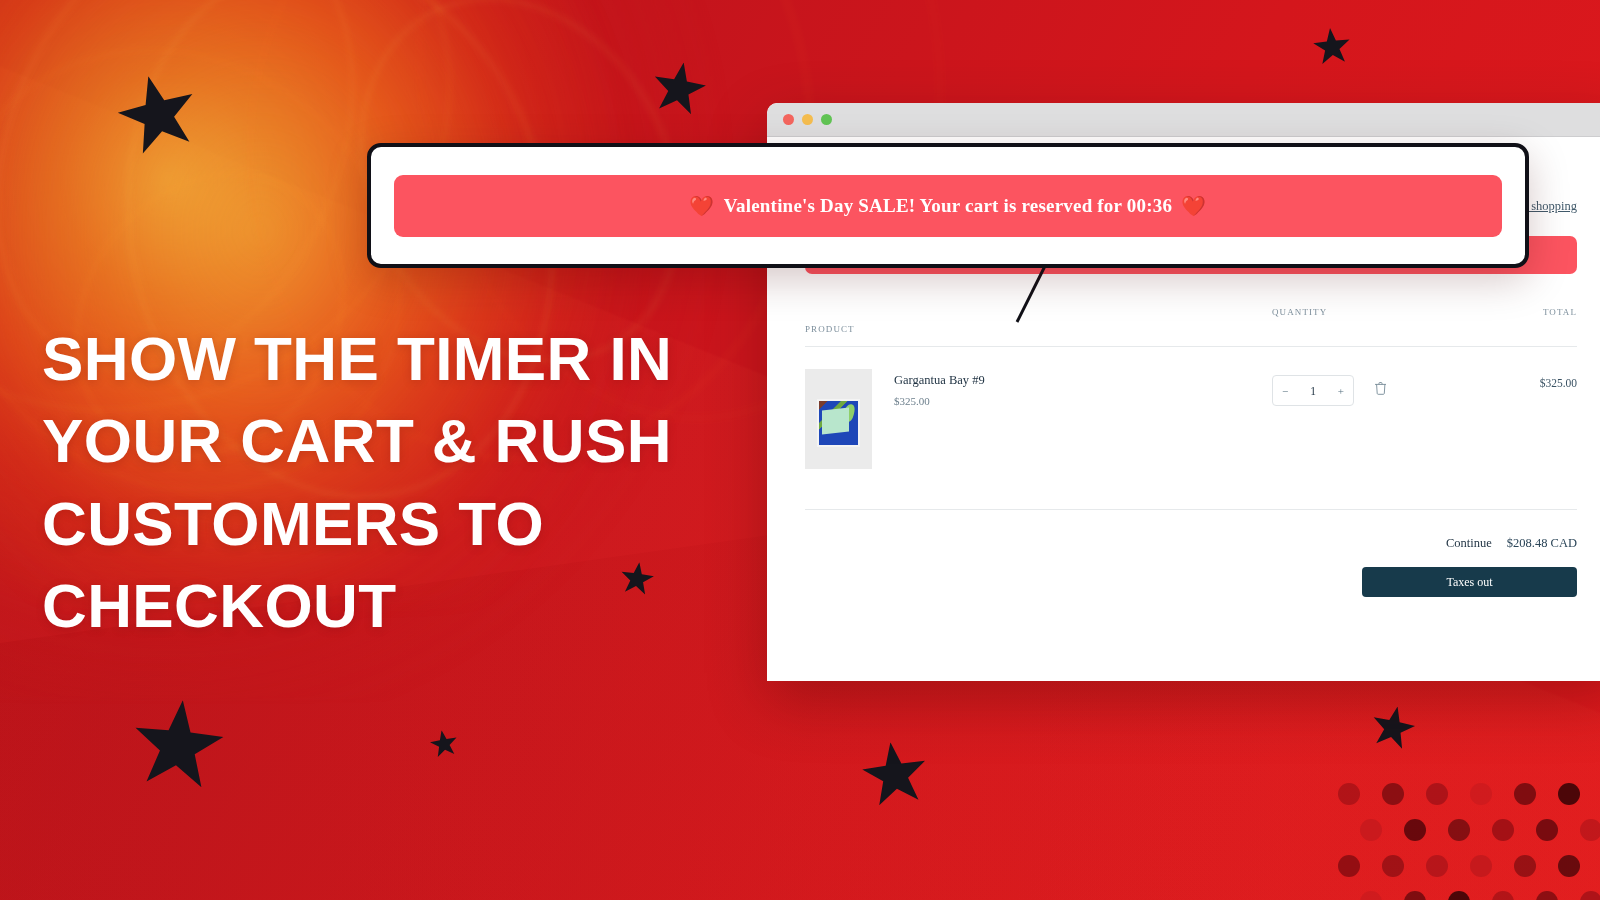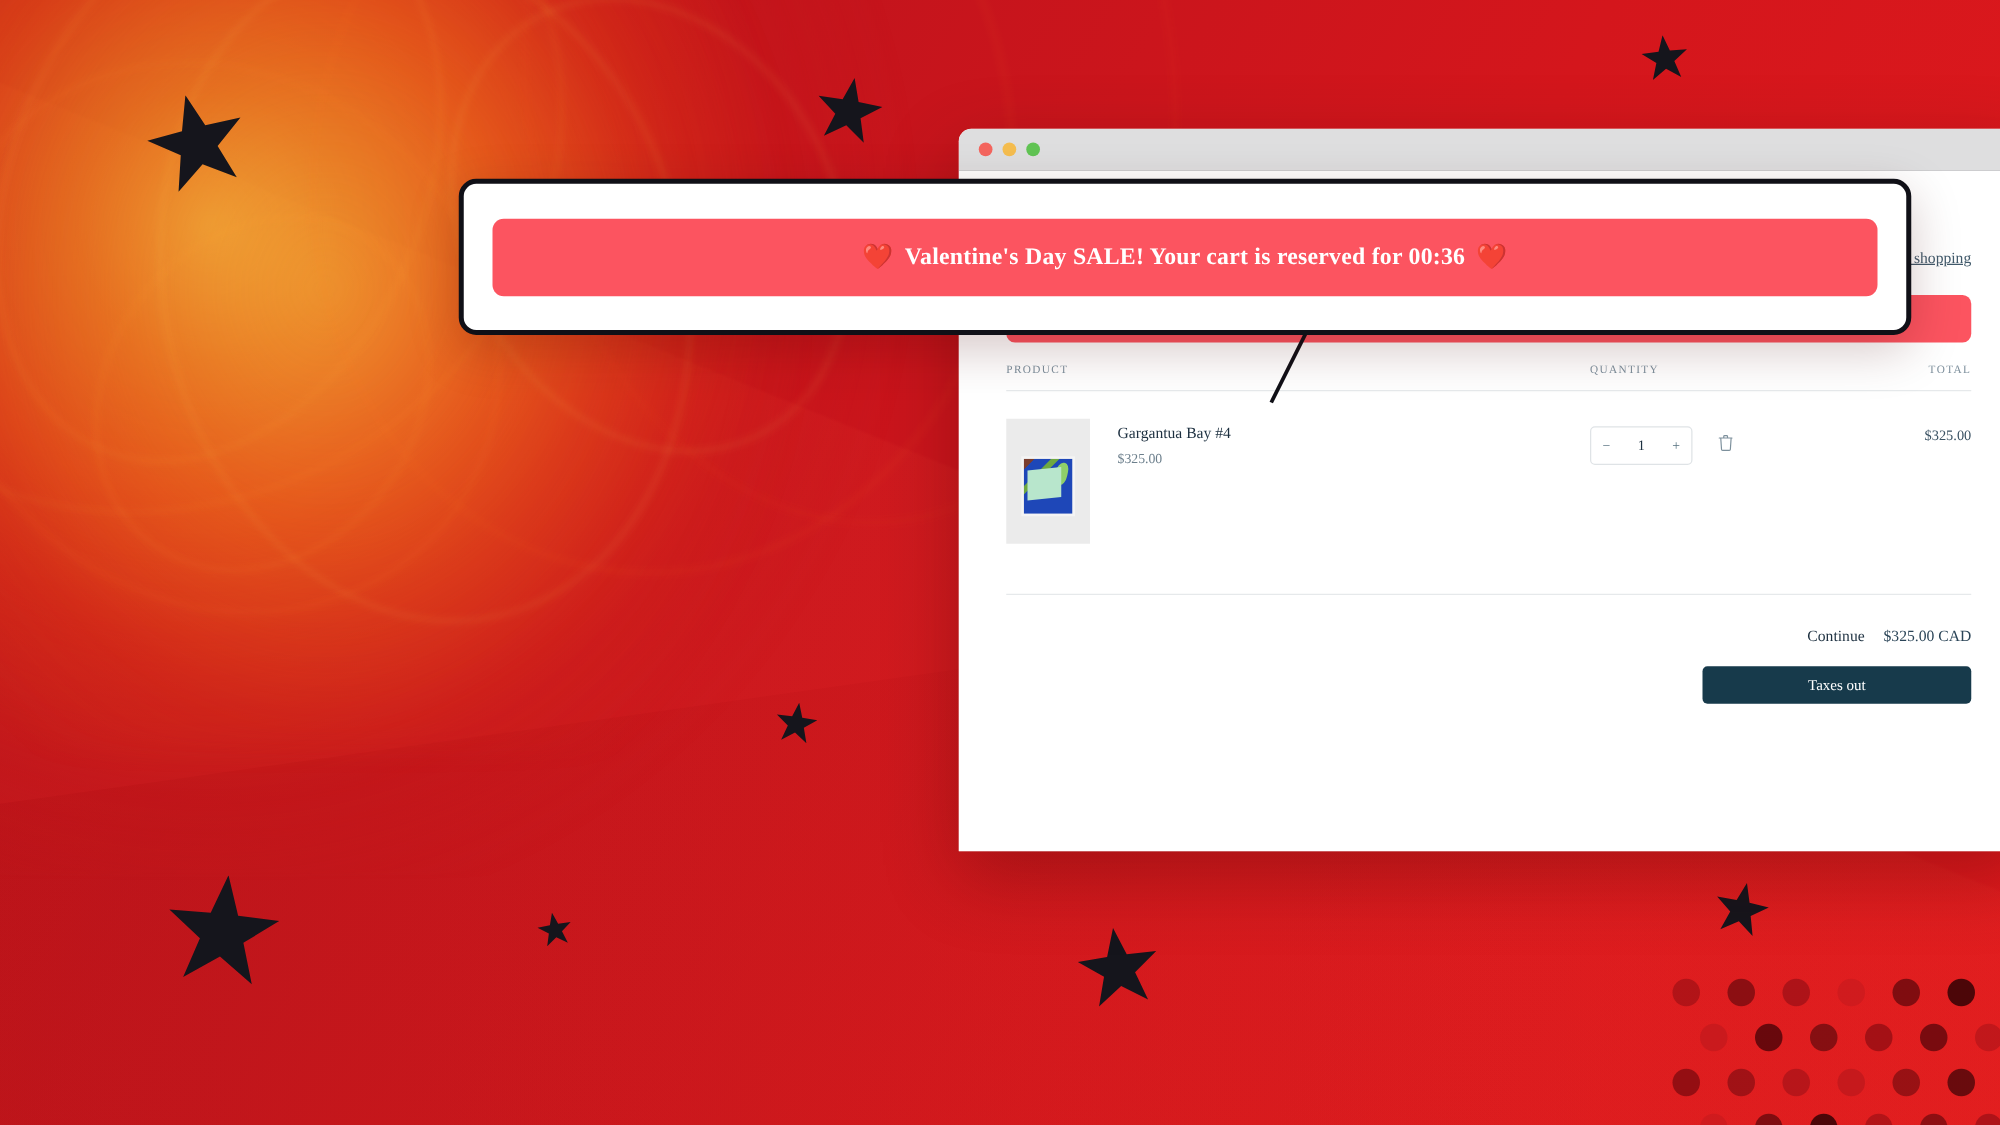--- a/index.html
+++ b/index.html
@@ -182,21 +182,21 @@
     display: flex;
     align-items: center;
     font-family: "Liberation Serif", serif;
     font-size: 9px;
     letter-spacing: 1.1px;
     color: #7d8f9c;
     text-transform: uppercase;
     padding-bottom: 12px;
     border-bottom: 1px solid #e6e9eb;
   }
-  .col-product  { flex: 1 1 auto; }
+  .col-product  { flex: 1 1 auto; margin-top: 34px; }
   .col-quantity { width: 215px; }
   .col-total    { width: 90px; text-align: right; }
 
   .cart-row {
     display: flex;
     align-items: flex-start;
     padding-top: 22px;
     padding-bottom: 40px;
     border-bottom: 1px solid #e6e9eb;
     min-height: 160px;
@@ -396,20 +396,21 @@
       <div class="star" style="left: 118px; top: 75px; width: 80px; height: 80px; transform: rotate(-14deg); background: rgb(21, 21, 28);"></div>
       <div class="star" style="left: 652px; top: 62px; width: 54px; height: 54px; transform: rotate(10deg); background: rgb(21, 21, 28);"></div>
       <div class="star" style="left: 1313px; top: 28px; width: 38px; height: 38px; transform: rotate(-6deg); background: rgb(21, 21, 28);"></div>
       <div class="star" style="left: 620px; top: 562px; width: 34px; height: 34px; transform: rotate(8deg); background: rgb(21, 21, 28);"></div>
       <div class="star" style="left: 430px; top: 730px; width: 28px; height: 28px; transform: rotate(-10deg); background: rgb(21, 21, 28);"></div>
       <div class="star" style="left: 132px; top: 700px; width: 92px; height: 92px; transform: rotate(6deg); background: rgb(21, 21, 28);"></div>
       <div class="star" style="left: 862px; top: 742px; width: 66px; height: 66px; transform: rotate(-8deg); background: rgb(21, 21, 28);"></div>
       <div class="star" style="left: 1371px; top: 706px; width: 44px; height: 44px; transform: rotate(12deg); background: rgb(21, 21, 28);"></div>
     </div>
 
+  <h1 class="headline">SHOW THE TIMER IN YOUR CART  &amp; RUSH CUSTOMERS TO CHECKOUT</h1>
 
   <div class="browser">
     <div class="browser-bar">
       <span class="dot r"></span>
       <span class="dot y"></span>
       <span class="dot g"></span>
     </div>
 
     <div class="browser-body">
 
@@ -429,21 +430,21 @@
         <div class="col-quantity">QUANTITY</div>
         <div class="col-total">TOTAL</div>
       </div>
 
       <div class="cart-row">
         <div class="prod-cell">
           <div class="thumb">
             <div class="art"></div>
           </div>
           <div class="prod-info">
-            <div class="prod-name">Gargantua Bay #4</div>
+            <div class="prod-name">Gargantua Bay #9</div>
             <div class="prod-price">$325.00</div>
           </div>
         </div>
 
         <div class="qty-cell">
           <div class="stepper">
             <span>−</span>
             <span class="qv">1</span>
             <span>+</span>
           </div>
@@ -453,21 +454,21 @@
             </svg>
           </span>
         </div>
 
         <div class="total-cell">$325.00</div>
       </div>
 
       <div class="summary">
         <div class="sub-row">
           <span>Continue</span>
-          <span class="amt">$325.00 CAD</span>
+          <span class="amt">$208.48 CAD</span>
         </div>
         <button class="checkout-btn">Taxes out</button>
       </div>
 
     </div>
   </div>
 
   <svg class="leader">
     <line x1="32" y1="0" x2="2" y2="60" stroke="#101017" stroke-width="3"></line>
   </svg>

